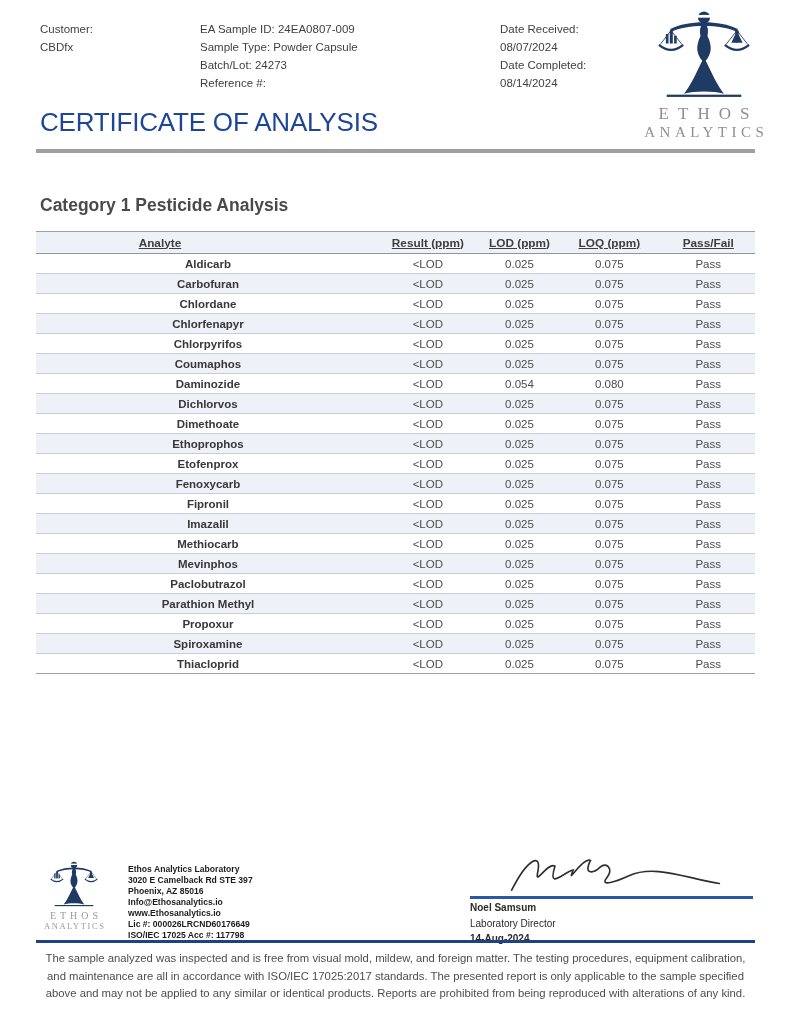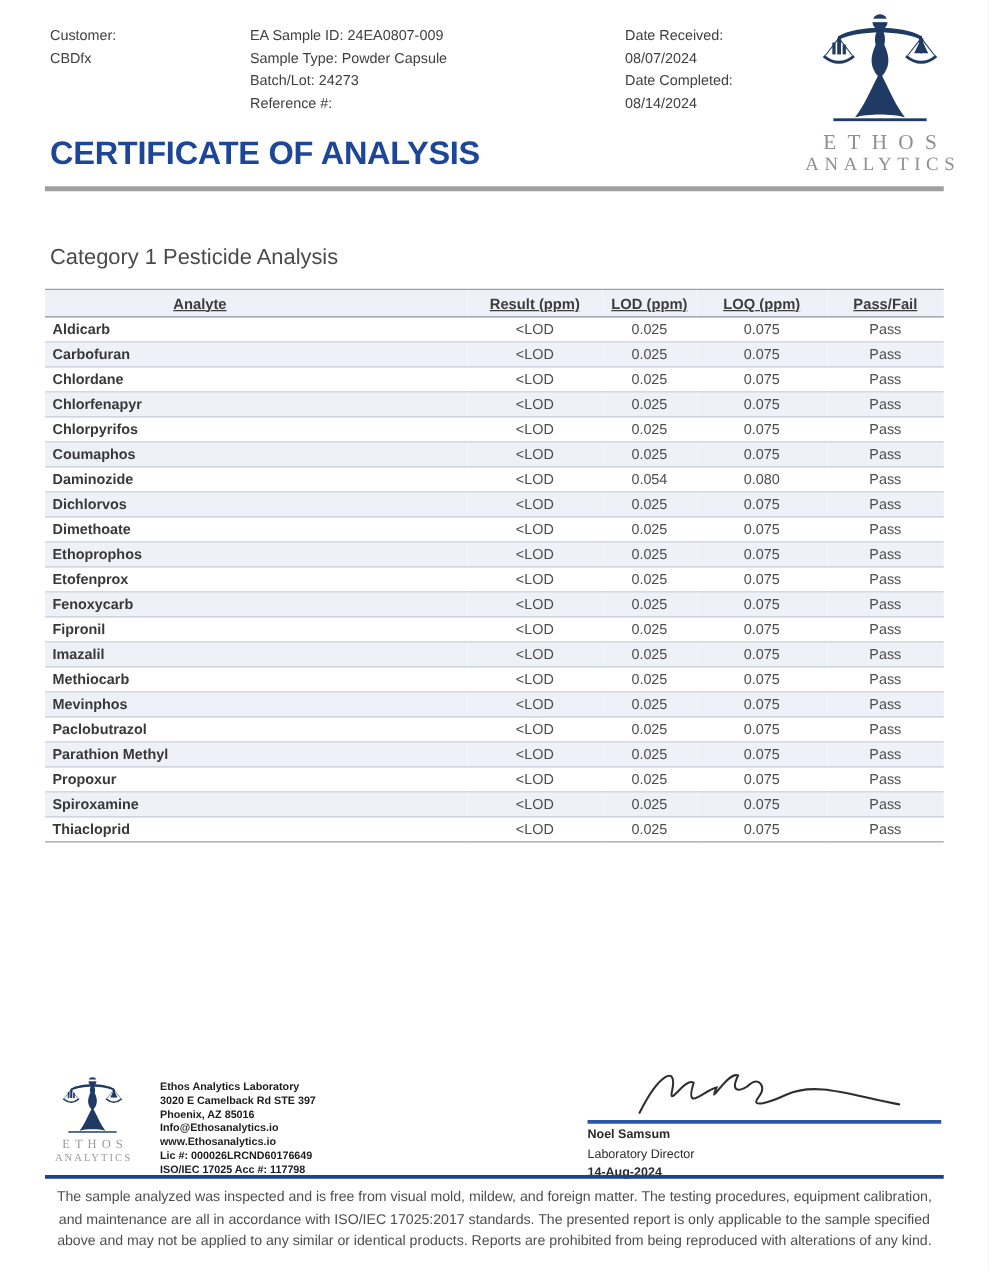--- a/index.html
+++ b/index.html
@@ -16,45 +16,45 @@
   
   .logo-block { position:absolute; text-align:center; }
   .logo-header { top:8px; left:618px; width:172px; }
   .logo-header svg { width:104px; height:auto; display:block; margin:0 auto; }
   .logo-name    { font-family:"Liberation Serif", serif; color:#8f8f8f; }
   .logo-header .logo-name    { font-size:17px; letter-spacing:9px;  margin-top:2px; text-indent:9px; }
   .logo-header .logo-tagline { font-family:"Liberation Serif", serif; color:#8f8f8f; font-size:15px; letter-spacing:4.5px; text-indent:4.5px; }
   
   .coa-title {
     position:absolute; left:40px; top:107px; margin:0;
-    font-size:26px; font-weight:bold; color:#1e4697; letter-spacing:-0.2px;
+    font-size:26px; font-weight:normal; color:#1e4697; letter-spacing:-0.2px;
   }
   .rule-gray { position:absolute; left:36px; top:149px; width:719px; height:3.5px; background:#a0a0a0; }
   
   .section-title {
     position:absolute; left:40px; top:195px; margin:0;
-    font-size:17.5px; font-weight:normal; color:#4a4a4a;
+    font-size:17.5px; font-weight:bold; color:#4a4a4a;
   }
   
   table.analyte-table {
     position:absolute; left:36px; top:231px; width:719px;
     border-collapse:collapse; font-size:11.5px; color:#4d4d4d;
     table-layout:fixed;
   }
   .analyte-table thead th {
     font-size:11.8px; font-weight:bold; color:#3d3d3d;
     text-decoration:underline; background:#eef1f7;
     border-top:1px solid #9aa0ab; border-bottom:1.5px solid #8f959e;
     height:21px; padding:0;
   }
   .analyte-table th.h-analyte { padding-right:90px; }
   .analyte-table tbody td { height:19px; padding:0; border-bottom:1px solid #c6ccd8; }
   .analyte-table tbody tr:nth-child(even) { background:#eef1f7; }
   .analyte-table tbody tr:last-child td { border-bottom:1.5px solid #9aa0ab; }
-  .analyte-table td.c-analyte { text-align:left; padding-left:6px; font-weight:bold; color:#383838; }
+  .analyte-table td.c-analyte { text-align:center; padding-left:6px; font-weight:bold; color:#383838; }
   .analyte-table td.c-num { text-align:center; }
   col.w-analyte{width:47%} col.w-result{width:15%} col.w-lod{width:10.5%} col.w-loq{width:14.5%} col.w-pass{width:13%}
   
   .logo-footer { top:860px; left:36px; width:76px; }
   .logo-footer svg { width:54px; height:auto; display:block; margin:0 auto; }
   .logo-footer .logo-name    { font-size:10px; letter-spacing:4px; text-indent:4px; color:#9a9a9a; margin-top:1px; }
   .logo-footer .logo-tagline { font-family:"Liberation Serif", serif; font-size:8.5px; letter-spacing:1.6px; text-indent:1.6px; color:#9a9a9a; }
   .lab-info { position:absolute; left:128px; top:864px; font-size:8.6px; line-height:11px; font-weight:bold; color:#1c1c1c; }
   .signature-svg { position:absolute; left:498px; top:846px; width:235px; height:50px; }
   .signature-rule { position:absolute; left:470px; top:896px; width:283px; height:2.5px; background:#2a57a8; }

